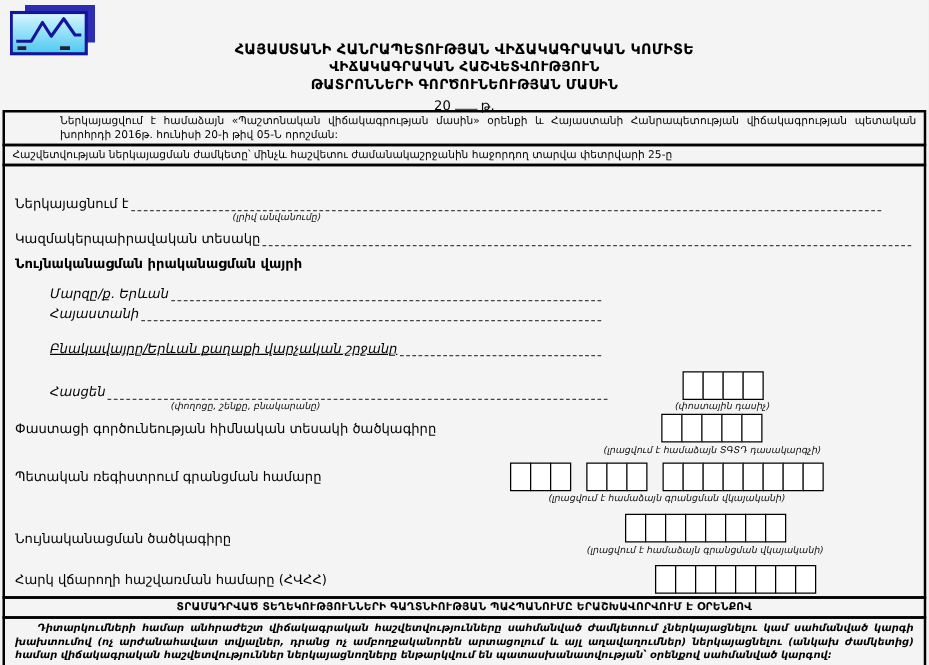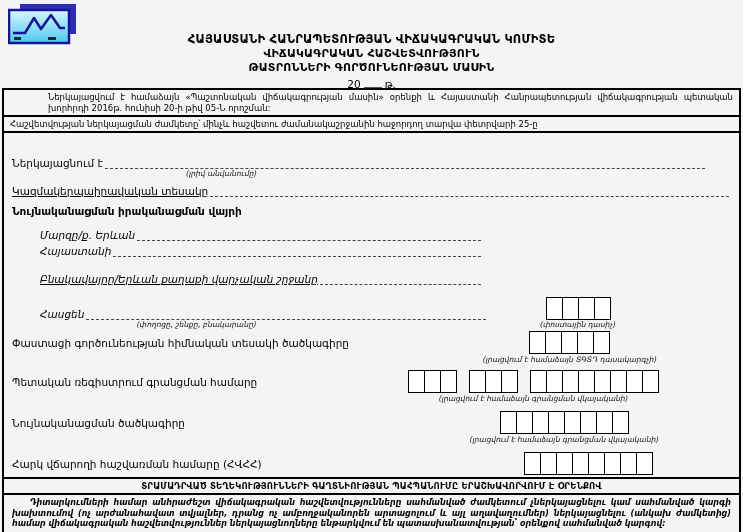--- a/index.html
+++ b/index.html
@@ -95,21 +95,21 @@
     </div>
 
     <div class="sec main">
 
       <div class="frow" style="margin-top:3px;">
         <span>Ներկայացնում է</span>
         <span class="fill" style="max-width:600px;"></span>
       </div>
       <div class="hintrow center" style="margin-right:300px;">(լրիվ անվանումը)</div>
 
-      <div class="frow" style="margin-top:6px;text-decoration:underline;">
+      <div class="frow" style="margin-top:6px;">
         <span>Կազմակերպաիրավական տեսակը</span>
         <span class="fill" style="max-width:600px;"></span>
       </div>
 
       <div class="bold" style="margin-top:8px;">Նույնականացման իրականացման վայրի</div>
 
       <div class="frow ind it" style="margin-top:11px;margin-right:248px;">
         <span>Մարզը/ք. Երևան</span>
         <span class="fill"></span>
       </div>
@@ -183,21 +183,21 @@
                 <span class="cell"></span>
                 <span class="cell"></span>
                 <span class="cell"></span>
                 <span class="cell"></span>
               </div>
           </div>
           <div class="hintrow">(լրացվում է համաձայն գրանցման վկայականի)</div>
         </div>
       </div>
 
-      <div class="crow" style="margin-top:8px;">
+      <div class="crow" style="margin-top:8px;align-items:center;">
         <span class="lbl">Նույնականացման ծածկագիրը</span>
         <span class="spacer"></span>
         <div class="cellcol" style="margin-right:72px;">
           <div class="cells">
               <span class="cell"></span>
               <span class="cell"></span>
               <span class="cell"></span>
               <span class="cell"></span>
               <span class="cell"></span>
               <span class="cell"></span>

